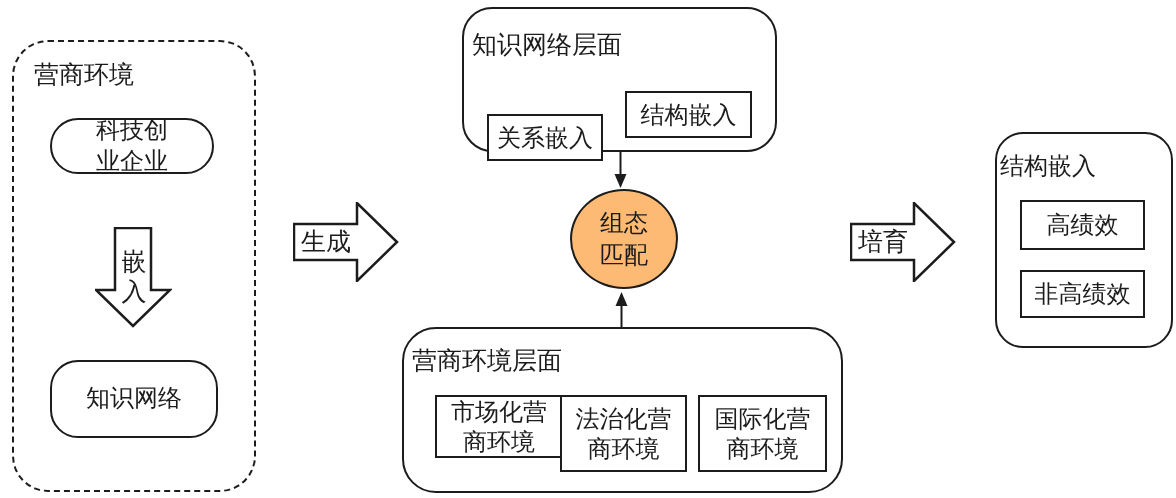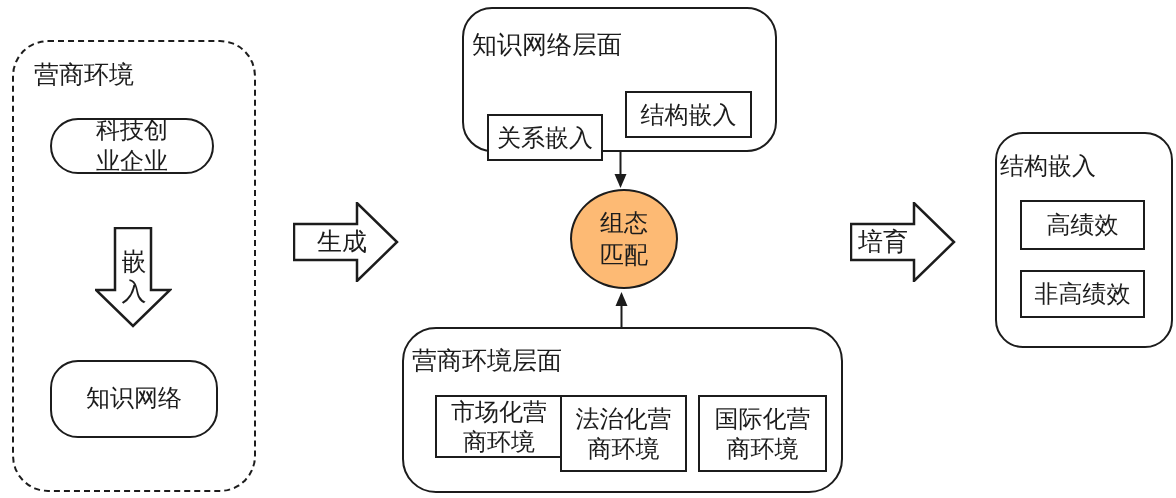--- a/index.html
+++ b/index.html
@@ -106,21 +106,21 @@
     <polygon points="20,1 56,1 56,63 75,63 38,99 1,63 20,63" fill="#ffffff" stroke="#1c1c1c" stroke-width="2.5" stroke-linejoin="miter"></polygon>
   </svg>
   <div class="arrow-label" style="left:113px; top:241px; width:42px; height:72px;">嵌
 入</div>
 
   <div class="rnode" style="left:50px; top:360px; width:168px; height:78px;">知识网络</div>
 
   <svg class="abs" style="left:293px; top:202px;" width="106" height="80" viewBox="0 0 106 80">
     <polygon points="1,22 64,22 64,1 104,40 64,79 64,58 1,58" fill="#ffffff" stroke="#1c1c1c" stroke-width="2.5" stroke-linejoin="miter"></polygon>
   </svg>
-  <div class="arrow-label" style="left:295px; top:223px; width:62px; height:37px;margin-left:16px;">生成</div>
+  <div class="arrow-label" style="left:295px; top:223px; width:62px; height:37px;">生成</div>
 
   <div class="panel" style="left:462px; top:7px; width:315px; height:145px;"></div>
   <div class="ptitle" style="left:472px; top:28px; width:295px;">知识网络层面</div>
   <div class="sqbox" style="left:487px; top:78px; width:116px; height:47px;margin-top:36px;">关系嵌入</div>
   <div class="sqbox" style="left:625px; top:78px; width:127px; height:47px;margin-top:13px;">结构嵌入</div>
 
   <svg class="abs" style="left:612px; top:151px;" width="17" height="38" viewBox="0 0 17 38">
     <line x1="8.5" y1="0" x2="8.5" y2="25" stroke="#1c1c1c" stroke-width="2"></line>
     <polygon points="2.5,23 14.5,23 8.5,37" fill="#1c1c1c"></polygon>
   </svg>

